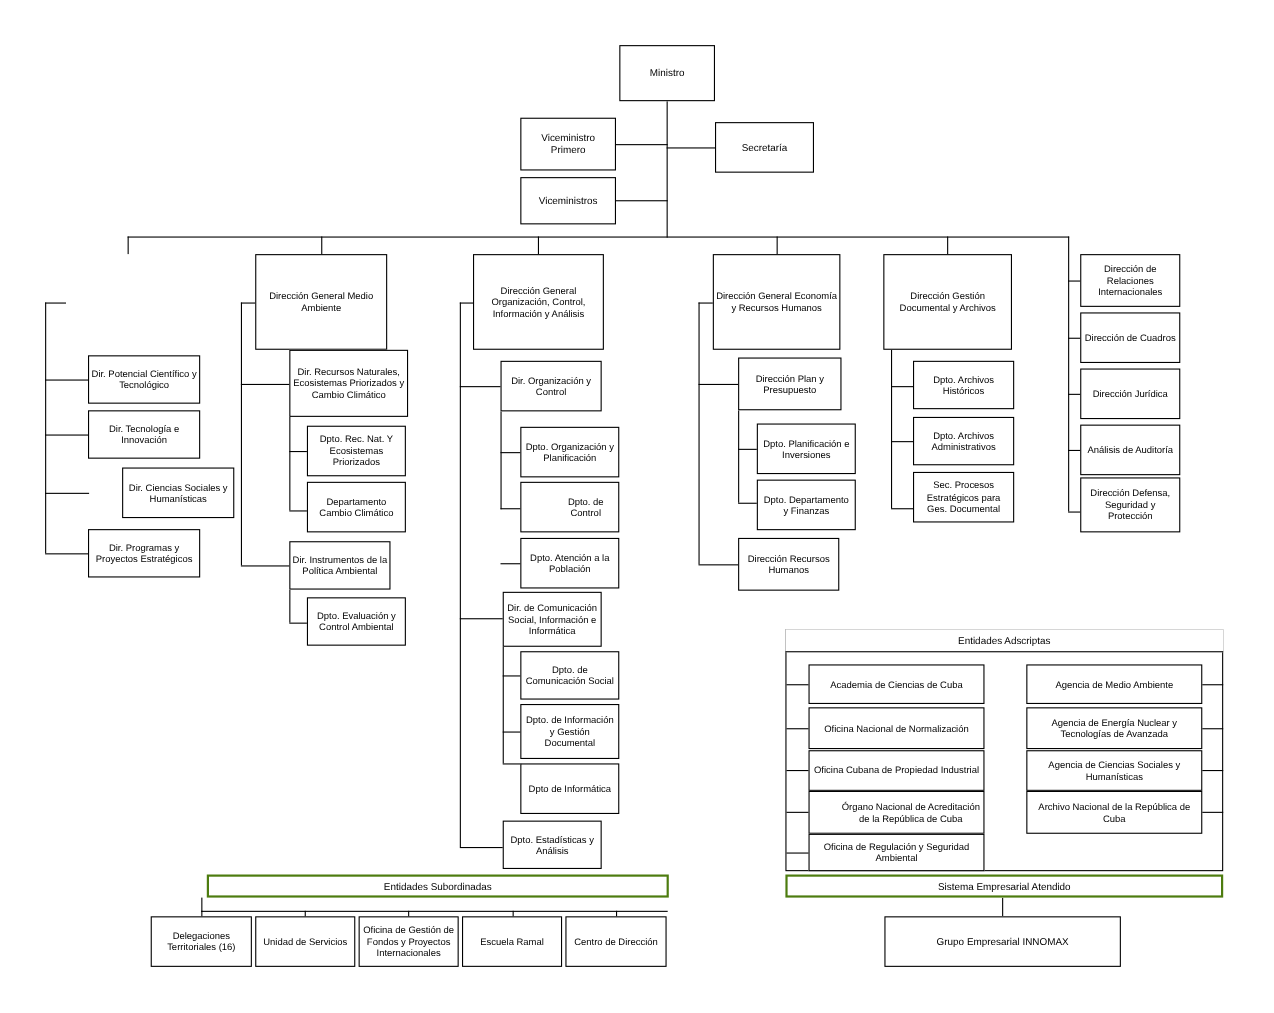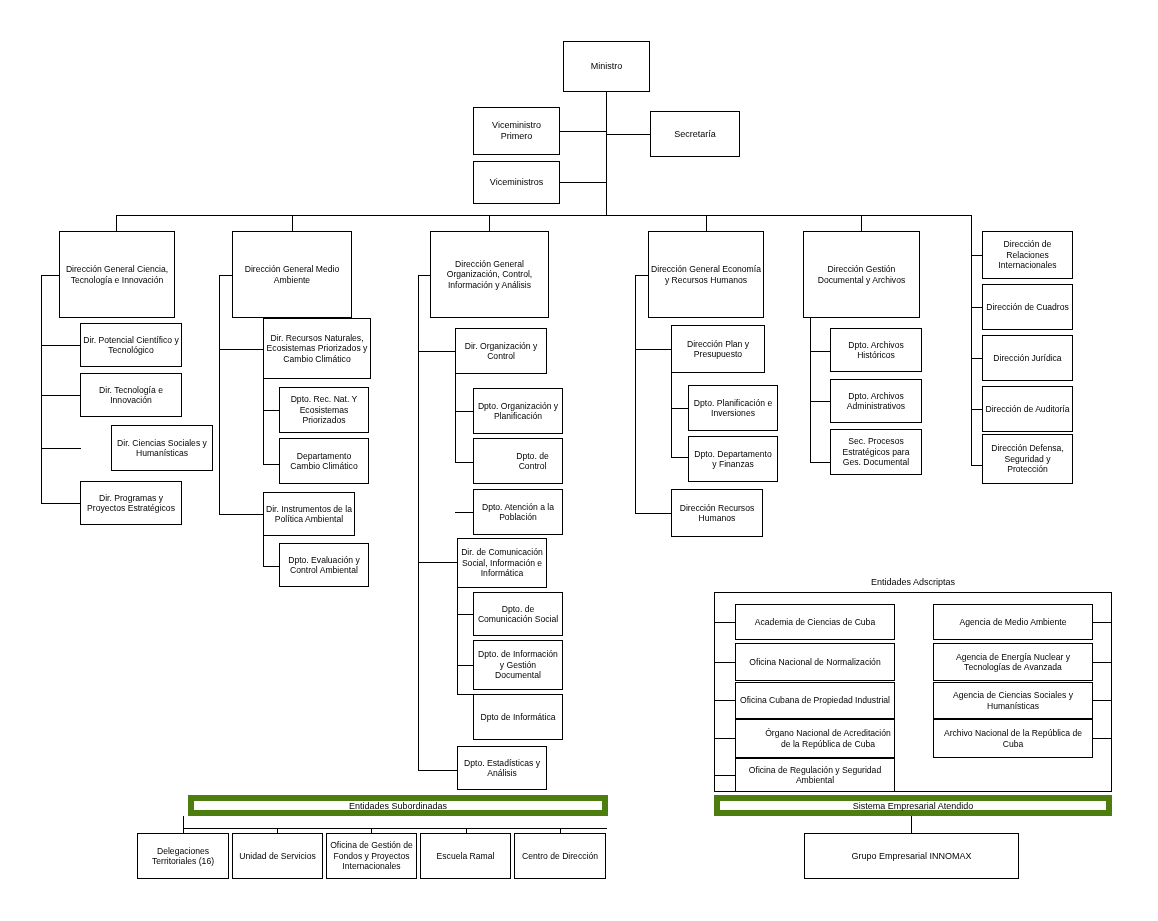--- a/index.html
+++ b/index.html
@@ -6,21 +6,21 @@
   html,body{margin:0;padding:0;background:#fff;}
   body{font-family:"Liberation Sans","DejaVu Sans",sans-serif;}
   #chart{position:relative;width:1158px;height:921px;background:#ffffff;overflow:hidden;}
   .box{position:absolute;border:1px solid #000;background:#fff;box-sizing:border-box;
        display:flex;align-items:center;justify-content:center;text-align:center;
        font-size:8.6px;line-height:1.22;color:#000;padding:1px 2px;z-index:3;}
   .box.t9{font-size:9px;}
   .hline{position:absolute;background:#000;height:1px;z-index:1;}
   .vline{position:absolute;background:#000;width:1px;z-index:1;}
   .groupbox{position:absolute;border:1px solid #000;background:transparent;box-sizing:border-box;z-index:0;}
-  .grouphdr{position:absolute;border:6px solid #4d7c0f;background:#fff;box-sizing:border-box;
+  .grouphdr{position:absolute;border:2px solid #4d7c0f;background:#fff;box-sizing:border-box;
        display:flex;align-items:center;justify-content:center;font-size:9px;color:#000;z-index:2;}
 </style>
 </head>
 <body>
 
 <div id="chart">
 
   <div class="box t9" style="left:563px;top:41px;width:87px;height:51px;">Ministro</div>
 
   <div class="box t9" style="left:473px;top:107px;width:87px;height:48px;">Viceministro Primero</div>
@@ -36,21 +36,20 @@
 
   <div class="hline" style="left:116px;top:215px;width:856px;"></div>
 
   <div class="vline" style="left:116px;top:215px;height:16px;"></div>
   <div class="vline" style="left:292px;top:215px;height:16px;"></div>
   <div class="vline" style="left:489px;top:215px;height:16px;"></div>
   <div class="vline" style="left:706px;top:215px;height:16px;"></div>
   <div class="vline" style="left:861px;top:215px;height:16px;"></div>
   <div class="vline" style="left:971px;top:215px;height:250px;"></div>
 
-  <div class="box" style="left:59px;top:231px;width:116px;height:87px;">Dirección General Ciencia, Tecnología e Innovación</div>
 
   <div class="vline" style="left:41px;top:275px;height:228px;"></div>
   <div class="hline" style="left:41px;top:275px;width:19px;"></div>
 
   <div class="box" style="left:80px;top:323px;width:102px;height:44px;">Dir. Potencial Científico y Tecnológico</div>
   <div class="hline" style="left:41px;top:345px;width:40px;"></div>
 
   <div class="box" style="left:80px;top:373px;width:102px;height:44px;">Dir. Tecnología e Innovación</div>
   <div class="hline" style="left:41px;top:395px;width:40px;"></div>
 
@@ -153,21 +152,21 @@
 
   <div class="box" style="left:982px;top:231px;width:91px;height:48px;">Dirección de Relaciones Internacionales</div>
   <div class="hline" style="left:971px;top:255px;width:12px;"></div>
 
   <div class="box" style="left:982px;top:284px;width:91px;height:46px;">Dirección de Cuadros</div>
   <div class="hline" style="left:971px;top:307px;width:12px;"></div>
 
   <div class="box" style="left:982px;top:335px;width:91px;height:46px;">Dirección Jurídica</div>
   <div class="hline" style="left:971px;top:358px;width:12px;"></div>
 
-  <div class="box" style="left:982px;top:386px;width:91px;height:46px;">Dirección de Auditoría</div>
+  <div class="box" style="left:982px;top:386px;width:91px;height:46px;">Análisis de Auditoría</div>
   <div class="hline" style="left:971px;top:409px;width:12px;"></div>
 
   <div class="box" style="left:982px;top:434px;width:91px;height:50px;">Dirección Defensa, Seguridad y Protección</div>
   <div class="hline" style="left:971px;top:465px;width:12px;"></div>
 
   <div class="groupbox" style="left:714px;top:572px;width:398px;height:220px;"></div>
   <div class="grouphdr" style="left:714px;top:572px;width:398px;height:21px;border:none;border-bottom:1px solid #000;">Entidades Adscriptas</div>
 
   <div class="box" style="left:735px;top:604px;width:160px;height:36px;">Academia de Ciencias de Cuba</div>
   <div class="hline" style="left:715px;top:622px;width:21px;"></div>

